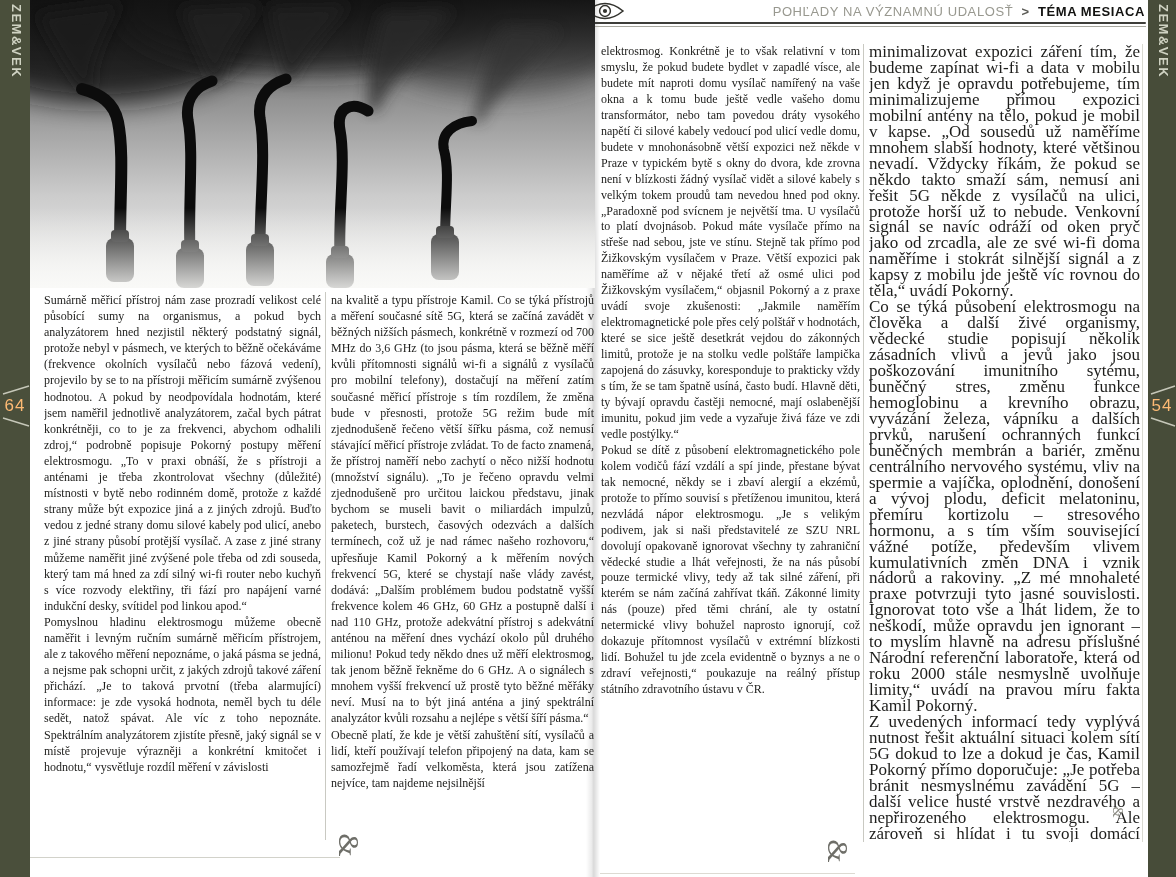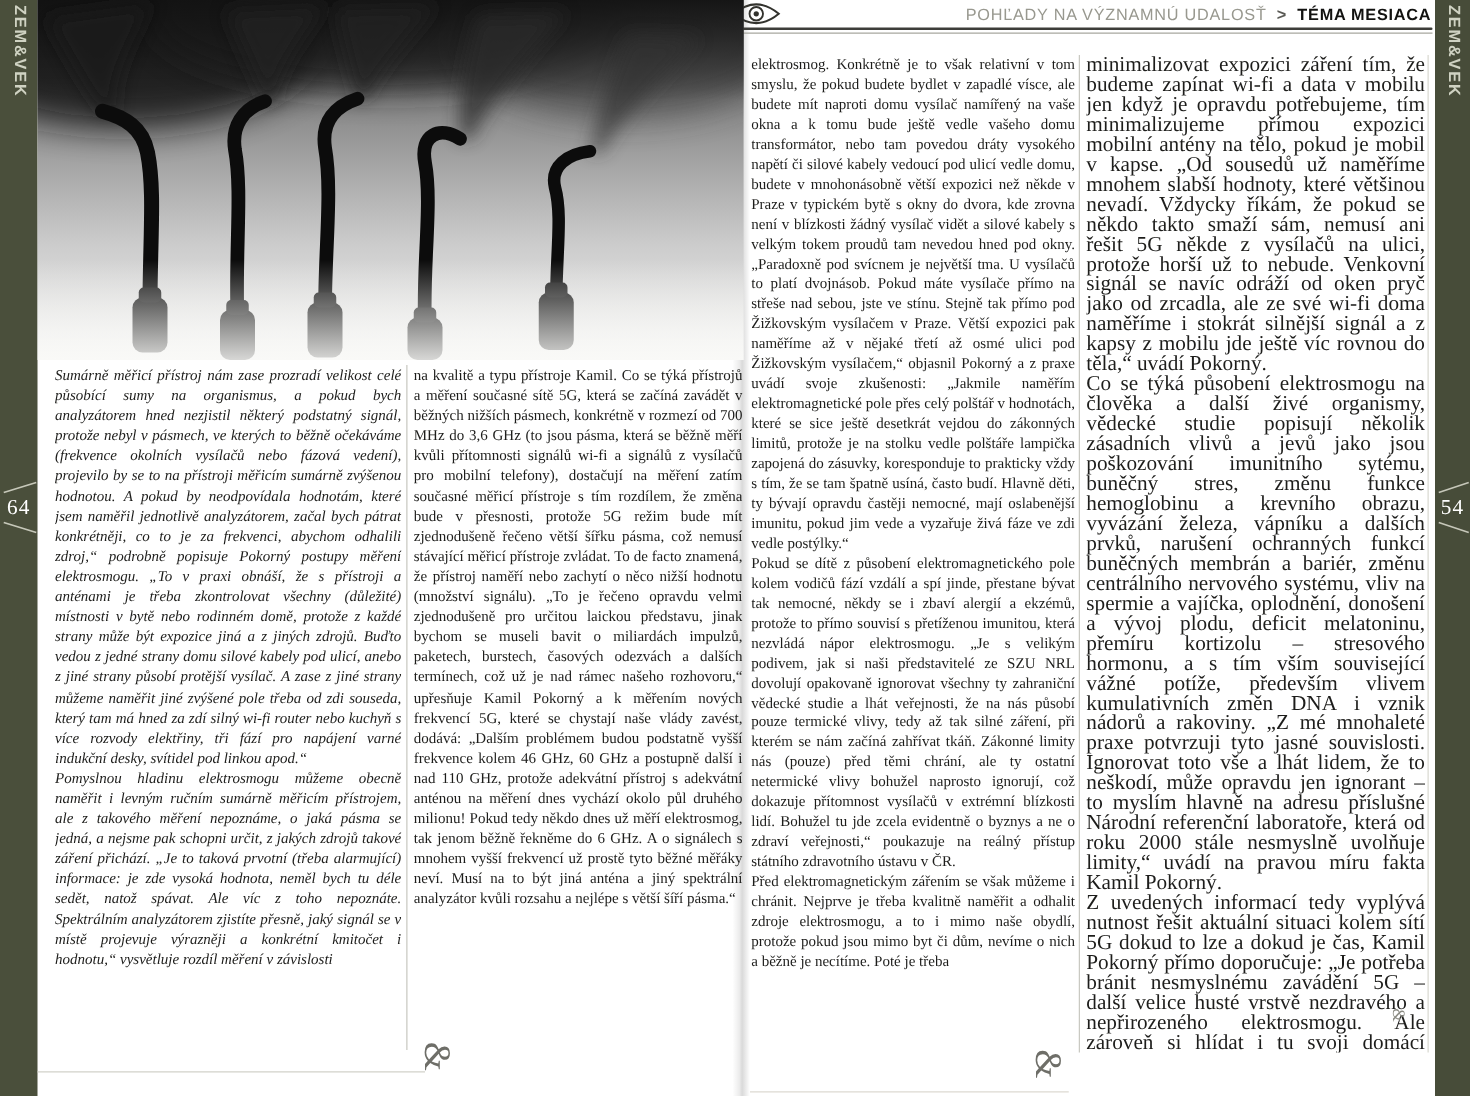--- a/index.html
+++ b/index.html
@@ -12,21 +12,21 @@
   .strip-left{left:0;width:30px;}
   .strip-right{right:0;width:28px;background:#474c39;}
   .spine-text{
     position:absolute;top:4px;left:24px;transform:rotate(90deg);transform-origin:0 0;
     font-family:"Liberation Sans", sans-serif;font-weight:bold;font-size:13px;
     letter-spacing:1.5px;color:#cfd2c2;white-space:nowrap;
   }
   .strip-right .spine-text{left:23px;}
   .pn-block{position:absolute;top:384px;left:0;width:100%;text-align:center;}
   .pn{
-    font-family:Liberation Serif, serif;font-size:17px;color:#ffffff;
+    font-family:Liberation Sans, sans-serif;font-size:17px;color:#fdba74;
     line-height:20px;letter-spacing:1px;
   }
   .chev{display:block;margin:0 auto;}
   
   .gutter{
     position:absolute;left:586px;top:0;width:14px;height:877px;
     background:linear-gradient(90deg, rgba(0,0,0,0) 0%, rgba(0,0,0,0.08) 40%, rgba(0,0,0,0.15) 55%, rgba(0,0,0,0) 100%);
   }
   
   .rp-header{position:absolute;left:583px;top:0;width:565px;height:22px;}
@@ -41,21 +41,21 @@
   .rule{position:absolute;left:585px;width:561px;}
   .rule1{top:22px;height:2px;background:#3e3e3a;border-radius:2px;}
   .rule2{top:26px;height:1px;background:#a8a8a0;}
   
   .photo{position:absolute;left:30px;top:0;width:565px;height:288px;margin:0;}
   
   .col{
     position:absolute;text-align:justify;color:#1d1d1b;overflow:hidden;
   }
   .col p{margin:0;padding:0;}
-  .col1{left:44px;top:292px;width:277px;height:548px;font-size:12px;line-height:16.1px;font-style:italic;}
+  .col1{left:44px;top:292px;width:277px;height:548px;font-size:12px;line-height:16.1px;}
   .col2{left:331px;top:292px;width:263px;height:548px;font-size:12px;line-height:16.1px;}
   .col3{left:601px;top:44px;width:259px;height:798px;font-size:12px;line-height:15.95px;}
   .col4{left:869px;top:44px;width:271px;height:798px;font-size:17px;line-height:15.95px;}
   
   .vrule{position:absolute;width:1px;background:#c9c9c2;}
   .vr1{left:325px;top:292px;height:548px;}
   .vr2{left:863px;top:44px;height:798px;}
   .vr3{left:1142px;top:44px;height:798px;background:#dadad2;}
   
   .ornament{
@@ -180,25 +180,25 @@
       <rect y="208" width="565" height="80" fill="url(#botfade)"></rect>
     </svg>
   </figure>
 
   <section class="col col1">
     <p>Sumárně měřicí přístroj nám zase prozradí velikost celé působící sumy na organismus, a pokud bych analyzátorem hned nezjistil některý podstatný signál, protože nebyl v pásmech, ve kterých to běžně očekáváme (frekvence okolních vysílačů nebo fázová vedení), projevilo by se to na přístroji měřicím sumárně zvýšenou hodnotou. A pokud by neodpovídala hodnotám, které jsem naměřil jednotlivě analyzátorem, začal bych pátrat konkrétněji, co to je za frekvenci, abychom odhalili zdroj,“ podrobně popisuje Pokorný postupy měření elektrosmogu. „To v praxi obnáší, že s přístroji a anténami je třeba zkontrolovat všechny (důležité) místnosti v bytě nebo rodinném domě, protože z každé strany může být expozice jiná a z jiných zdrojů. Buďto vedou z jedné strany domu silové kabely pod ulicí, anebo z jiné strany působí protější vysílač. A zase z jiné strany můžeme naměřit jiné zvýšené pole třeba od zdi souseda, který tam má hned za zdí silný wi-fi router nebo kuchyň s více rozvody elektřiny, tři fází pro napájení varné indukční desky, svítidel pod linkou apod.“</p>
     <p>Pomyslnou hladinu elektrosmogu můžeme obecně naměřit i levným ručním sumárně měřicím přístrojem, ale z takového měření nepoznáme, o jaká pásma se jedná, a nejsme pak schopni určit, z jakých zdrojů takové záření přichází. „Je to taková prvotní (třeba alarmující) informace: je zde vysoká hodnota, neměl bych tu déle sedět, natož spávat. Ale víc z toho nepoznáte. Spektrálním analyzátorem zjistíte přesně, jaký signál se v místě projevuje výrazněji a konkrétní kmitočet i hodnotu,“ vysvětluje rozdíl měření v závislosti</p>
   </section>
   <section class="col col2">
     <p>na kvalitě a typu přístroje Kamil. Co se týká přístrojů a měření současné sítě 5G, která se začíná zavádět v běžných nižších pásmech, konkrétně v rozmezí od 700 MHz do 3,6 GHz (to jsou pásma, která se běžně měří kvůli přítomnosti signálů wi-fi a signálů z vysílačů pro mobilní telefony), dostačují na měření zatím současné měřicí přístroje s tím rozdílem, že změna bude v přesnosti, protože 5G režim bude mít zjednodušeně řečeno větší šířku pásma, což nemusí stávající měřicí přístroje zvládat. To de facto znamená, že přístroj naměří nebo zachytí o něco nižší hodnotu (množství signálu). „To je řečeno opravdu velmi zjednodušeně pro určitou laickou představu, jinak bychom se museli bavit o miliardách impulzů, paketech, burstech, časových odezvách a dalších termínech, což už je nad rámec našeho rozhovoru,“ upřesňuje Kamil Pokorný a k měřením nových frekvencí 5G, které se chystají naše vlády zavést, dodává: „Dalším problémem budou podstatně vyšší frekvence kolem 46 GHz, 60 GHz a postupně další i nad 110 GHz, protože adekvátní přístroj s adekvátní anténou na měření dnes vychází okolo půl druhého milionu! Pokud tedy někdo dnes už měří elektrosmog, tak jenom běžně řekněme do 6 GHz. A o signálech s mnohem vyšší frekvencí už prostě tyto běžné měřáky neví. Musí na to být jiná anténa a jiný spektrální analyzátor kvůli rozsahu a nejlépe s větší šíří pásma.“</p>
+    <p>Obecně platí, že kde je větší zahuštění sítí, vysílačů a lidí, kteří používají telefon připojený na data, kam se samozřejmě řadí velkoměsta, která jsou zatížena nejvíce, tam najdeme nejsilnější</p>
   </section>
   <section class="col col3">
     <p>elektrosmog. Konkrétně je to však relativní v tom smyslu, že pokud budete bydlet v zapadlé vísce, ale budete mít naproti domu vysílač namířený na vaše okna a k tomu bude ještě vedle vašeho domu transformátor, nebo tam povedou dráty vysokého napětí či silové kabely vedoucí pod ulicí vedle domu, budete v mnohonásobně větší expozici než někde v Praze v typickém bytě s okny do dvora, kde zrovna není v blízkosti žádný vysílač vidět a silové kabely s velkým tokem proudů tam nevedou hned pod okny. „Paradoxně pod svícnem je největší tma. U vysílačů to platí dvojnásob. Pokud máte vysílače přímo na střeše nad sebou, jste ve stínu. Stejně tak přímo pod Žižkovským vysílačem v Praze. Větší expozici pak naměříme až v nějaké třetí až osmé ulici pod Žižkovským vysílačem,“ objasnil Pokorný a z praxe uvádí svoje zkušenosti: „Jakmile naměřím elektromagnetické pole přes celý polštář v hodnotách, které se sice ještě desetkrát vejdou do zákonných limitů, protože je na stolku vedle polštáře lampička zapojená do zásuvky, koresponduje to prakticky vždy s tím, že se tam špatně usíná, často budí. Hlavně děti, ty bývají opravdu častěji nemocné, mají oslabenější imunitu, pokud jim vede a vyzařuje živá fáze ve zdi vedle postýlky.“</p>
     <p>Pokud se dítě z působení elektromagnetického pole kolem vodičů fází vzdálí a spí jinde, přestane bývat tak nemocné, někdy se i zbaví alergií a ekzémů, protože to přímo souvisí s přetíženou imunitou, která nezvládá nápor elektrosmogu. „Je s velikým podivem, jak si naši představitelé ze SZU NRL dovolují opakovaně ignorovat všechny ty zahraniční vědecké studie a lhát veřejnosti, že na nás působí pouze termické vlivy, tedy až tak silné záření, při kterém se nám začíná zahřívat tkáň. Zákonné limity nás (pouze) před těmi chrání, ale ty ostatní netermické vlivy bohužel naprosto ignorují, což dokazuje přítomnost vysílačů v extrémní blízkosti lidí. Bohužel tu jde zcela evidentně o byznys a ne o zdraví veřejnosti,“ poukazuje na reálný přístup státního zdravotního ústavu v ČR.</p>
-    <p>Před elektromagnetickým zářením se však můžeme i chránit. Nejprve je třeba kvalitně naměřit a odhalit zdroje elektrosmogu, a to i mimo naše obydlí, protože pokud jsou mimo byt či dům, nevíme o nich a běžně je necítíme. Poté je třeba</p>
   </section>
   <section class="col col4">
     <p>minimalizovat expozici záření tím, že budeme zapínat wi-fi a data v mobilu jen když je opravdu potřebujeme, tím minimalizujeme přímou expozici mobilní antény na tělo, pokud je mobil v kapse. „Od sousedů už naměříme mnohem slabší hodnoty, které většinou nevadí. Vždycky říkám, že pokud se někdo takto smaží sám, nemusí ani řešit 5G někde z vysílačů na ulici, protože horší už to nebude. Venkovní signál se navíc odráží od oken pryč jako od zrcadla, ale ze své wi-fi doma naměříme i stokrát silnější signál a z kapsy z mobilu jde ještě víc rovnou do těla,“ uvádí Pokorný.</p>
     <p>Co se týká působení elektrosmogu na člověka a další živé organismy, vědecké studie popisují několik zásadních vlivů a jevů jako jsou poškozování imunitního sytému, buněčný stres, změnu funkce hemoglobinu a krevního obrazu, vyvázání železa, vápníku a dalších prvků, narušení ochranných funkcí buněčných membrán a bariér, změnu centrálního nervového systému, vliv na spermie a vajíčka, oplodnění, donošení a vývoj plodu, deficit melatoninu, přemíru kortizolu – stresového hormonu, a s tím vším související vážné potíže, především vlivem kumulativních změn DNA i vznik nádorů a rakoviny. „Z mé mnohaleté praxe potvrzuji tyto jasné souvislosti. Ignorovat toto vše a lhát lidem, že to neškodí, může opravdu jen ignorant – to myslím hlavně na adresu příslušné Národní referenční laboratoře, která od roku 2000 stále nesmyslně uvolňuje limity,“ uvádí na pravou míru fakta Kamil Pokorný.</p>
     <p>Z uvedených informací tedy vyplývá nutnost řešit aktuální situaci kolem sítí 5G dokud to lze a dokud je čas, Kamil Pokorný přímo doporučuje: „Je potřeba bránit nesmyslnému zavádění 5G – další velice husté vrstvě nezdravého a nepřirozeného elektrosmogu. Ale zároveň si hlídat i tu svoji domácí expozici, kterou si vytváříme především sami. Kolem 5G bohužel vzniká i opačný extrém, hoaxy a fámy, které tu věc přehánějí, jako například server stop5g.cz místo toho, aby pouze ukazoval ty vědecké seriózní studie a vysvětloval, na co být opatrný, veřejnost přímo straší, děsí a koná práci opačnou, protože potom i ti rozumní, kteří by se nad věcí zamysleli, nakonec mávnou rukou a hodí to vše do jednoho pytle jako pouhé fámy a hoaxy. A já se nedivím.“</p>
   </section>
 
   <div class="vrule vr1"></div>
   <div class="vrule vr2"></div>
   <div class="vrule vr3"></div>

